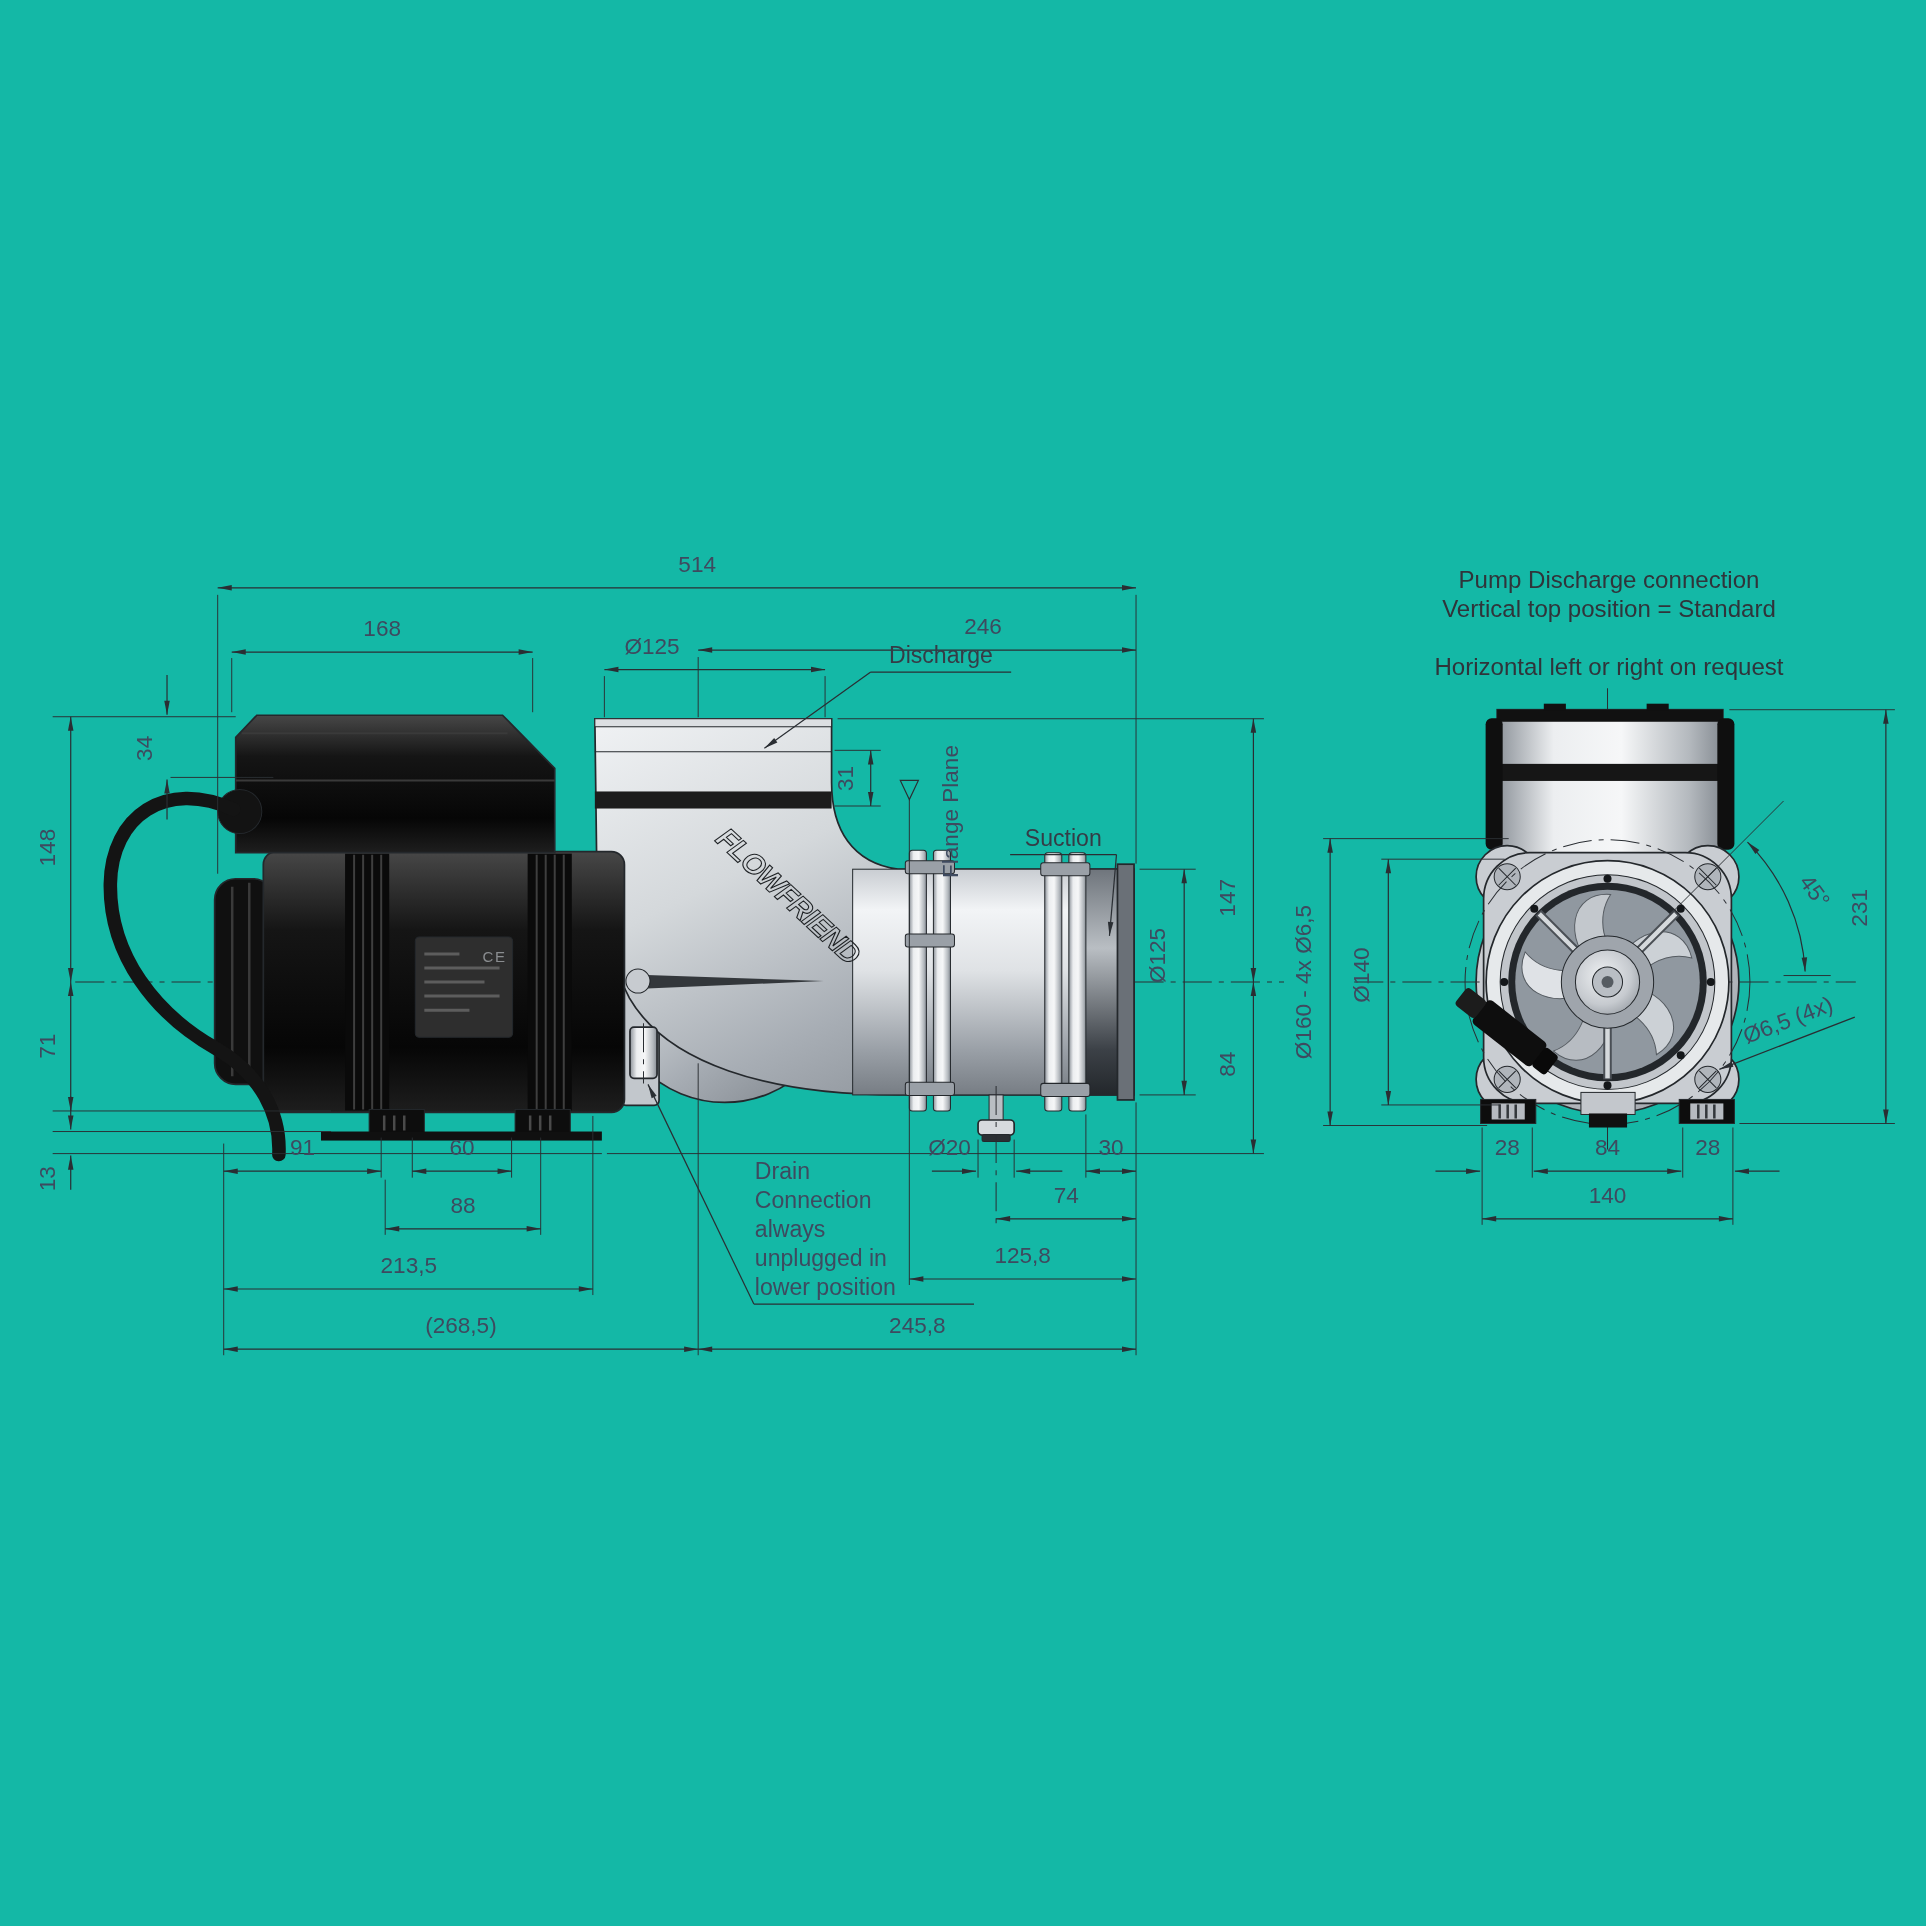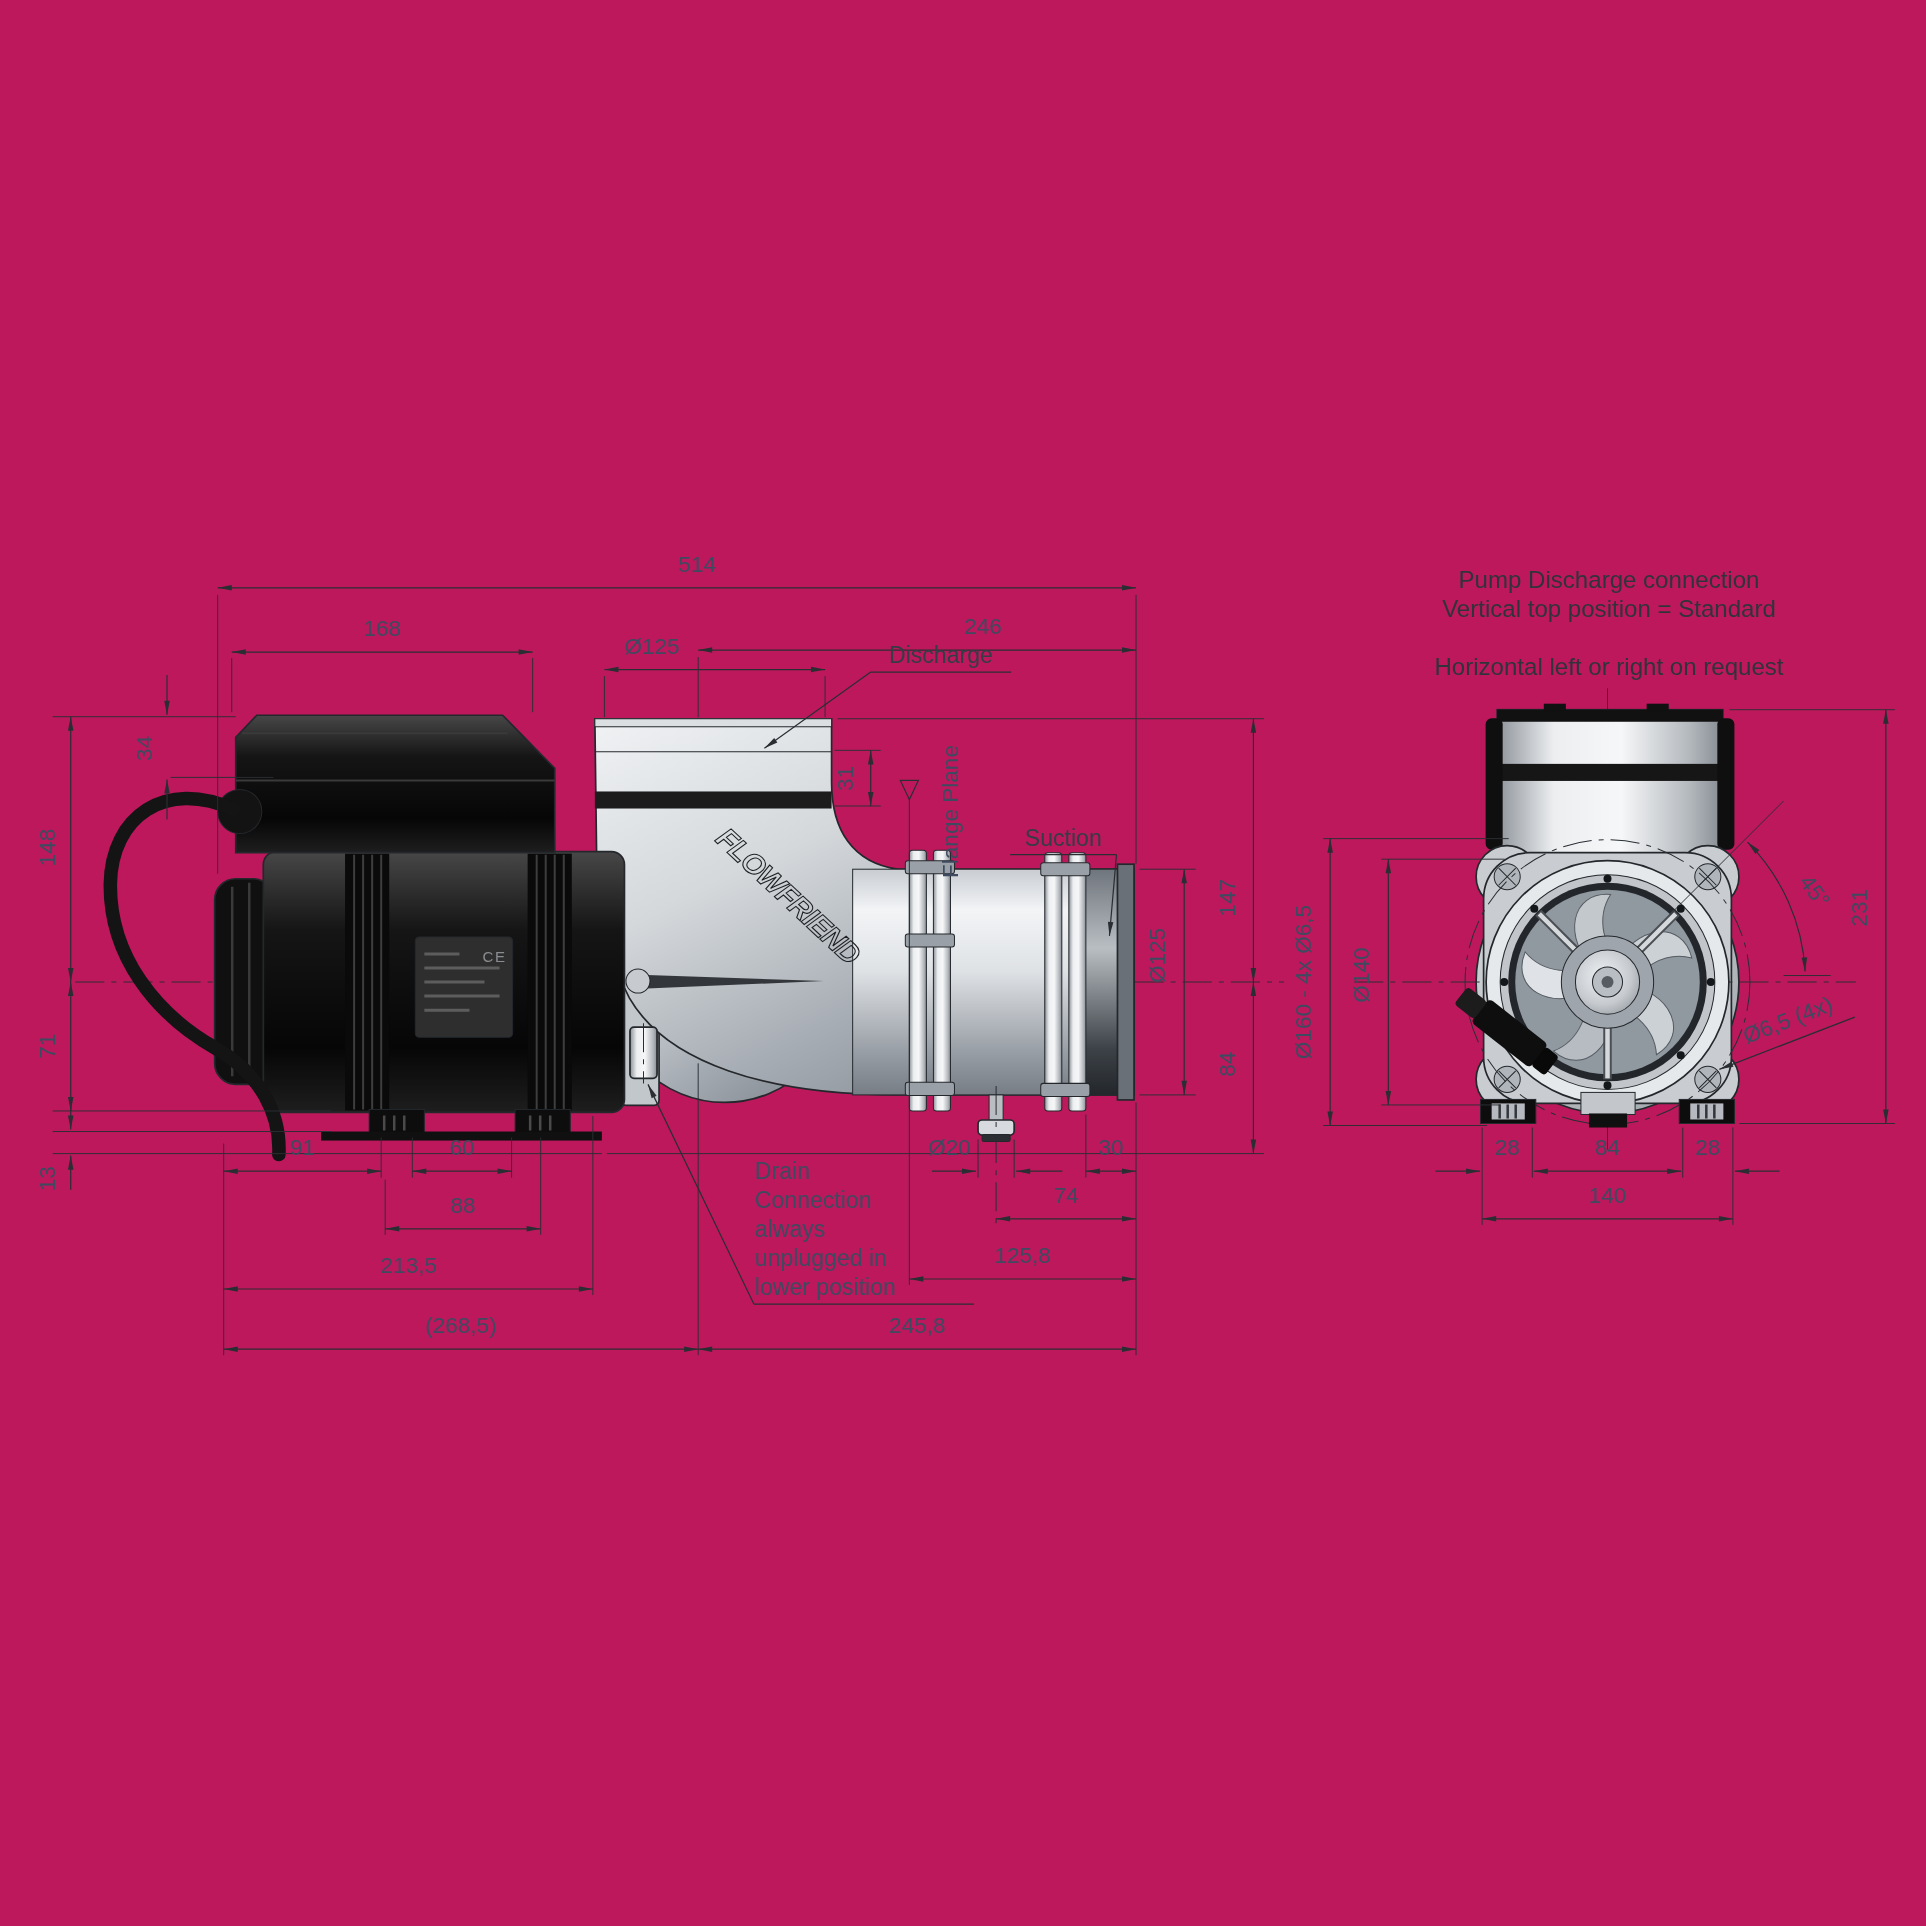--- a/index.html
+++ b/index.html
@@ -1,16 +1,16 @@
 <!DOCTYPE html>
 <html style="font-size:8px"><head>
 <meta charset="utf-8">
 <style>
   html,body{margin:0;padding:0;background:#ffffff;}
-  #page{width:1926px;height:1926px;background:#be185d;position:relative;overflow:hidden;}
+  #page{width:1926px;height:1926px;background:#14b8a6;position:relative;overflow:hidden;}
   svg{position:absolute;left:0;top:0;}
   text{font-family:"Liberation Sans",sans-serif;}
   .dt  {font-size:45px;fill:#3e4a5f;text-anchor:middle;}
   .lbl {font-size:46px;fill:#353c46;text-anchor:middle;}
   .note{font-size:46px;fill:#3e4a5f;text-anchor:start;}
   .hdr {font-size:48px;fill:#30343a;text-anchor:middle;}
   .logo{font-size:58px;font-style:italic;font-weight:bold;fill:none;stroke:#1c1f22;stroke-width:2.2;letter-spacing:-2px;}
   .ce  {font-size:30px;fill:#8a8d90;text-anchor:middle;letter-spacing:3px;}
   .dl  {stroke:#2a2e33;stroke-width:2.4;fill:none;marker-start:url(#ar);marker-end:url(#ar);}
   .de  {stroke:#2a2e33;stroke-width:2.4;fill:none;marker-end:url(#ar);}

